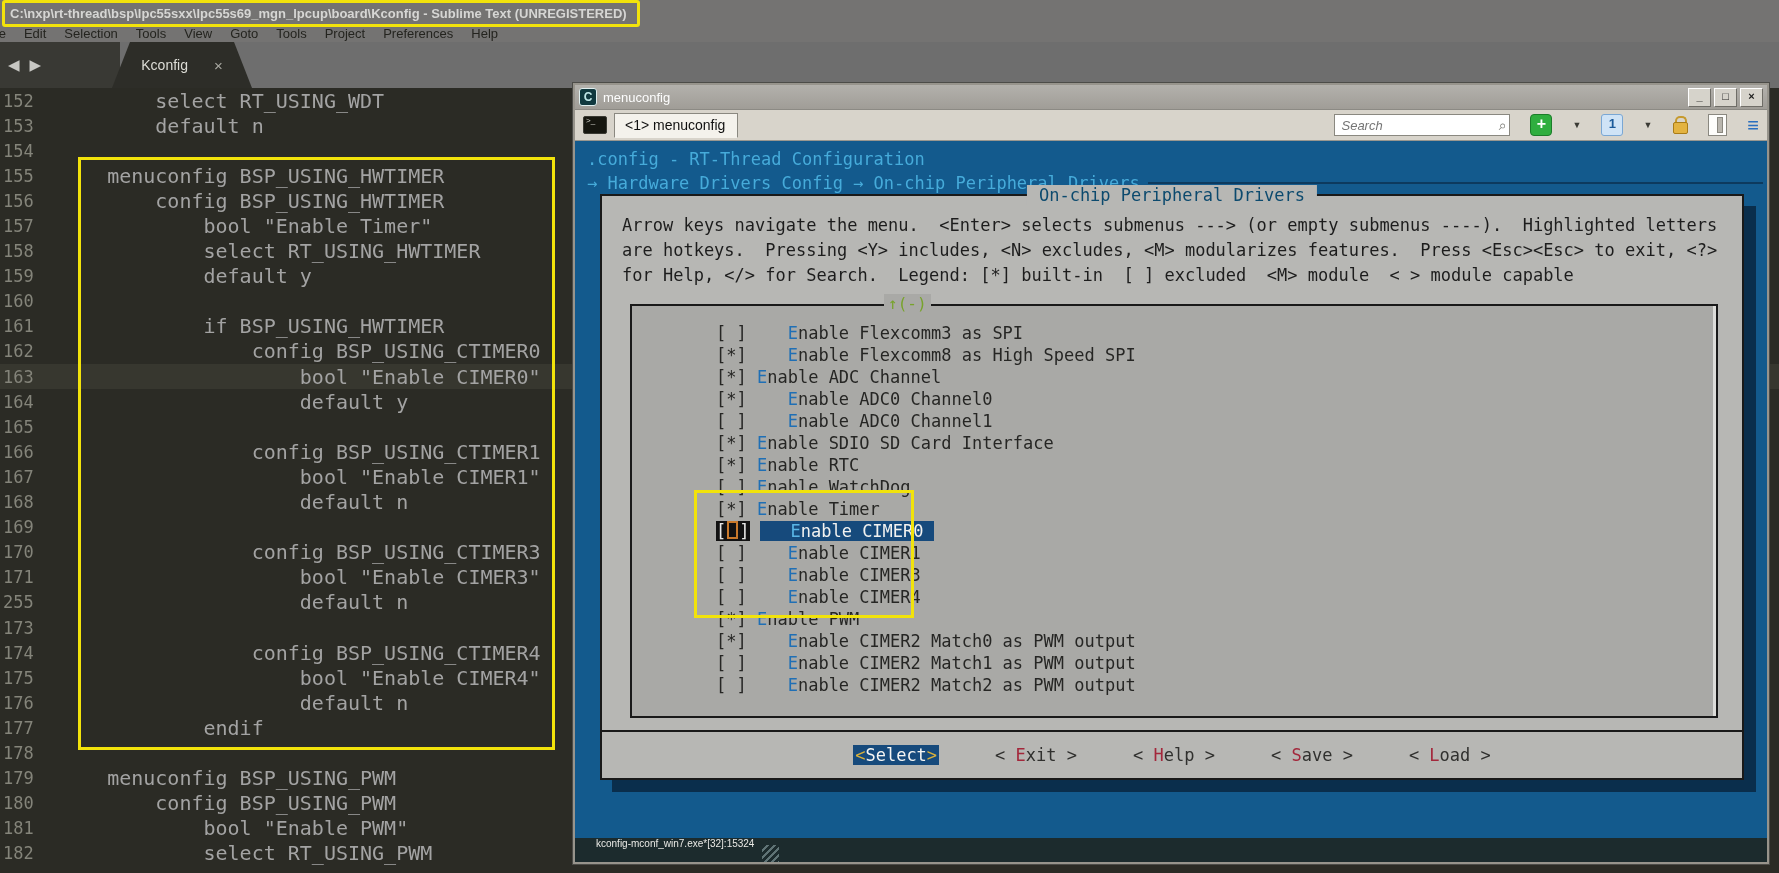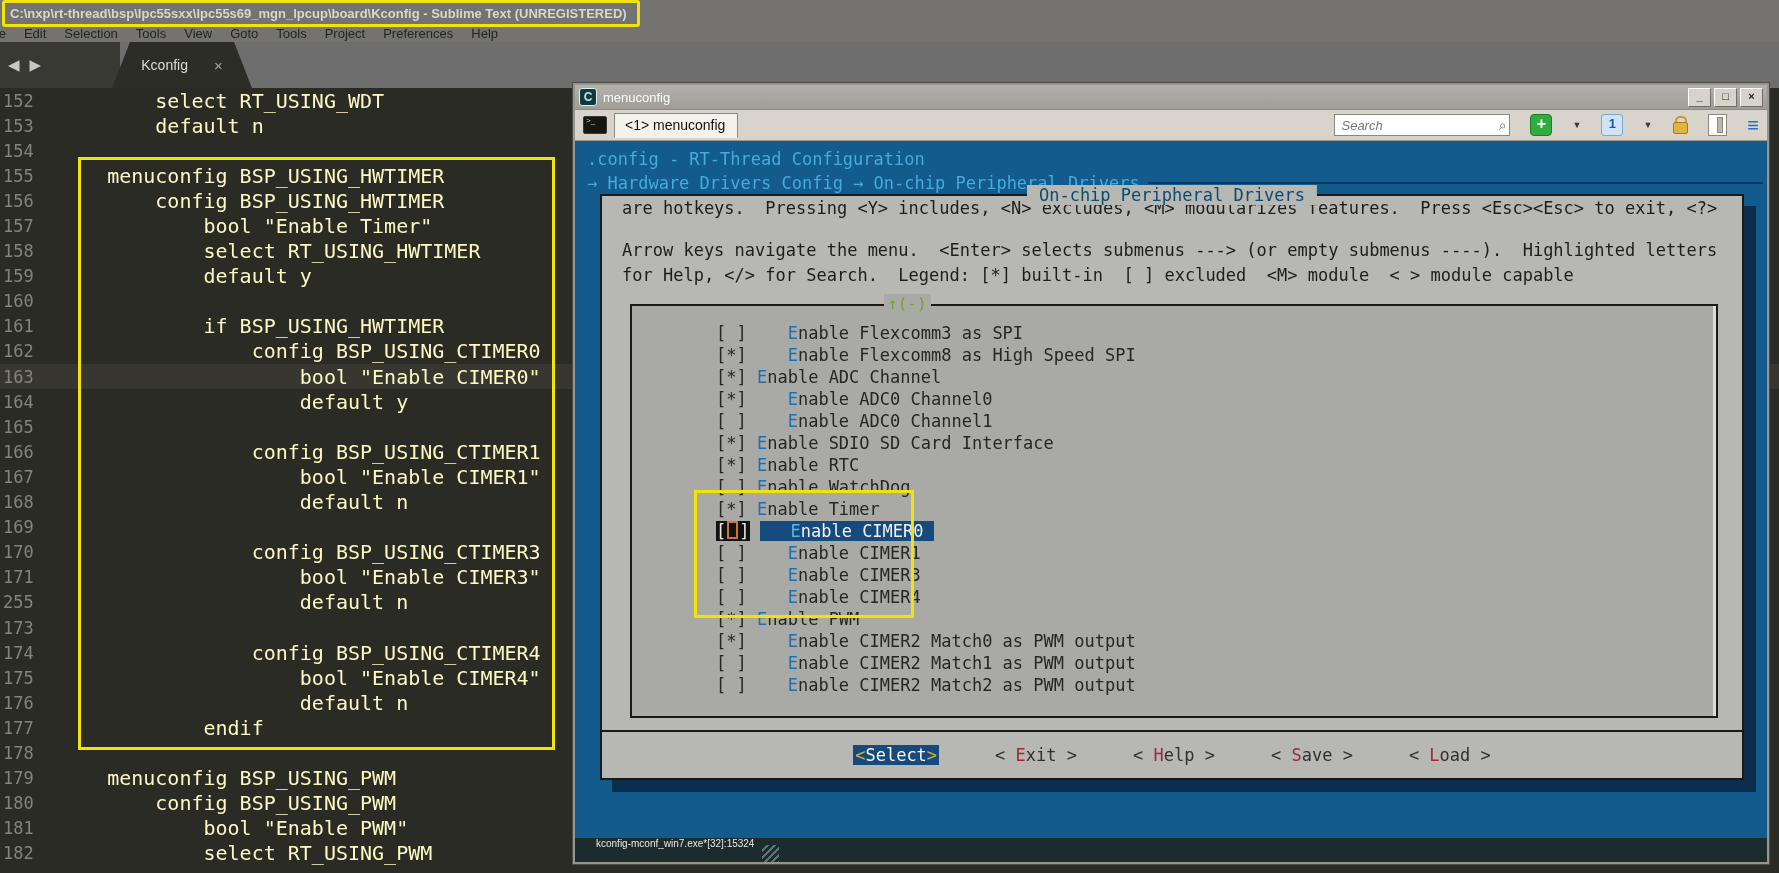--- a/index.html
+++ b/index.html
@@ -27,21 +27,21 @@
     clip-path:polygon(18px 0,calc(100% - 18px) 0,100% 100%,0 100%);
     display:flex;align-items:center;justify-content:center;gap:26px;
     color:#dcdcd6;font-size:14px;
   }
   .tab-close{color:#a9a9a2;font-size:15px;}
   
   .st-editor{position:absolute;left:0;top:88px;right:0;bottom:0;background:#2b2b25;z-index:1;}
   .code-row{height:25.1px;display:flex;align-items:center;font-family:"DejaVu Sans Mono",monospace;white-space:pre;}
   .code-row.current{background:#37372f;}
   .gutter{width:38px;padding-left:3px;color:#84847a;font-size:17px;flex:none;}
-  .code-text{padding-left:18px;color:#fef9c3;font-size:20px;}
+  .code-text{padding-left:18px;color:#a3a3a3;font-size:20px;}
   .indent-guide{position:absolute;top:62px;bottom:10px;border-left:1px dotted #47473e;z-index:0;}
   
   .ybox{position:absolute;border:3px solid #f2e30b;z-index:40;pointer-events:none;}
   
   .conemu{
     position:absolute;left:573px;top:83px;width:1192px;height:777px;z-index:10;
     background:#b9b6ae;border:2px solid #97948c;display:flex;flex-direction:column;
     box-shadow:0 0 0 1px #4c4c48;
   }
   .ce-titlebar{height:24px;background:linear-gradient(#b3b1ac,#a09d97);display:flex;align-items:center;padding:0 4px;gap:6px;flex:none;border-bottom:1px solid #8c8a84;}
@@ -214,22 +214,22 @@
   <div class="ce-term">
     <div class="term-h1">.config - RT-Thread Configuration</div>
     <div class="term-h2">
       <span>→ Hardware Drivers Config → On-chip Peripheral Drivers</span>
       <span class="rule"></span>
     </div>
 
     <div class="mc-dialog">
       <div class="mc-title">On-chip Peripheral Drivers</div>
       <div id="mc-instr">
+          <div class="mc-instr" style="margin: 17px 20px 0px;">Arrow keys navigate the menu.  &lt;Enter&gt; selects submenus ---&gt; (or empty submenus ----).  Highlighted letters</div>
           <div class="mc-instr" style="margin: 0px 20px;">are hotkeys.  Pressing &lt;Y&gt; includes, &lt;N&gt; excludes, &lt;M&gt; modularizes features.  Press &lt;Esc&gt;&lt;Esc&gt; to exit, &lt;?&gt;</div>
-          <div class="mc-instr" style="margin: 17px 20px 0px;">Arrow keys navigate the menu.  &lt;Enter&gt; selects submenus ---&gt; (or empty submenus ----).  Highlighted letters</div>
           <div class="mc-instr" style="margin: 0px 20px;">for Help, &lt;/&gt; for Search.  Legend: [*] built-in  [ ] excluded  &lt;M&gt; module  &lt; &gt; module capable</div>
         </div>
       <div class="mc-listbox">
         <span class="mc-scrollind">↑(-)</span>
         <div class="mc-items" id="mc-items"><div class="mrow"><span>[ ]</span>    <span class="hk">E</span>nable Flexcomm3 as SPI</div><div class="mrow"><span>[*]</span>    <span class="hk">E</span>nable Flexcomm8 as High Speed SPI</div><div class="mrow"><span>[*]</span> <span class="hk">E</span>nable ADC Channel</div><div class="mrow"><span>[*]</span>    <span class="hk">E</span>nable ADC0 Channel0</div><div class="mrow"><span>[ ]</span>    <span class="hk">E</span>nable ADC0 Channel1</div><div class="mrow"><span>[*]</span> <span class="hk">E</span>nable SDIO SD Card Interface</div><div class="mrow"><span>[*]</span> <span class="hk">E</span>nable RTC</div><div class="mrow"><span>[ ]</span> <span class="hk">E</span>nable WatchDog</div><div class="mrow"><span>[*]</span> <span class="hk">E</span>nable Timer</div><div class="mrow"><span class="sel-cb">[<span class="cursor-box"></span>]</span> <span class="sel-label">   <span class="hk">E</span>nable CIMER0</span></div><div class="mrow"><span>[ ]</span>    <span class="hk">E</span>nable CIMER1</div><div class="mrow"><span>[ ]</span>    <span class="hk">E</span>nable CIMER3</div><div class="mrow"><span>[ ]</span>    <span class="hk">E</span>nable CIMER4</div><div class="mrow"><span>[*]</span> <span class="hk">E</span>nable PWM</div><div class="mrow"><span>[*]</span>    <span class="hk">E</span>nable CIMER2 Match0 as PWM output</div><div class="mrow"><span>[ ]</span>    <span class="hk">E</span>nable CIMER2 Match1 as PWM output</div><div class="mrow"><span>[ ]</span>    <span class="hk">E</span>nable CIMER2 Match2 as PWM output</div></div>
       </div>
       <div class="mc-btn-divider"></div>
       <div class="mc-btnrow" id="mc-btnrow"><span class="mc-btn sel"><span class="ang">&lt;</span>Select<span class="ang">&gt;</span></span><span class="mc-btn">&lt; <span class="hk-red">E</span>xit &gt;</span><span class="mc-btn">&lt; <span class="hk-red">H</span>elp &gt;</span><span class="mc-btn">&lt; <span class="hk-red">S</span>ave &gt;</span><span class="mc-btn">&lt; <span class="hk-red">L</span>oad &gt;</span></div>
     </div>
   </div>

